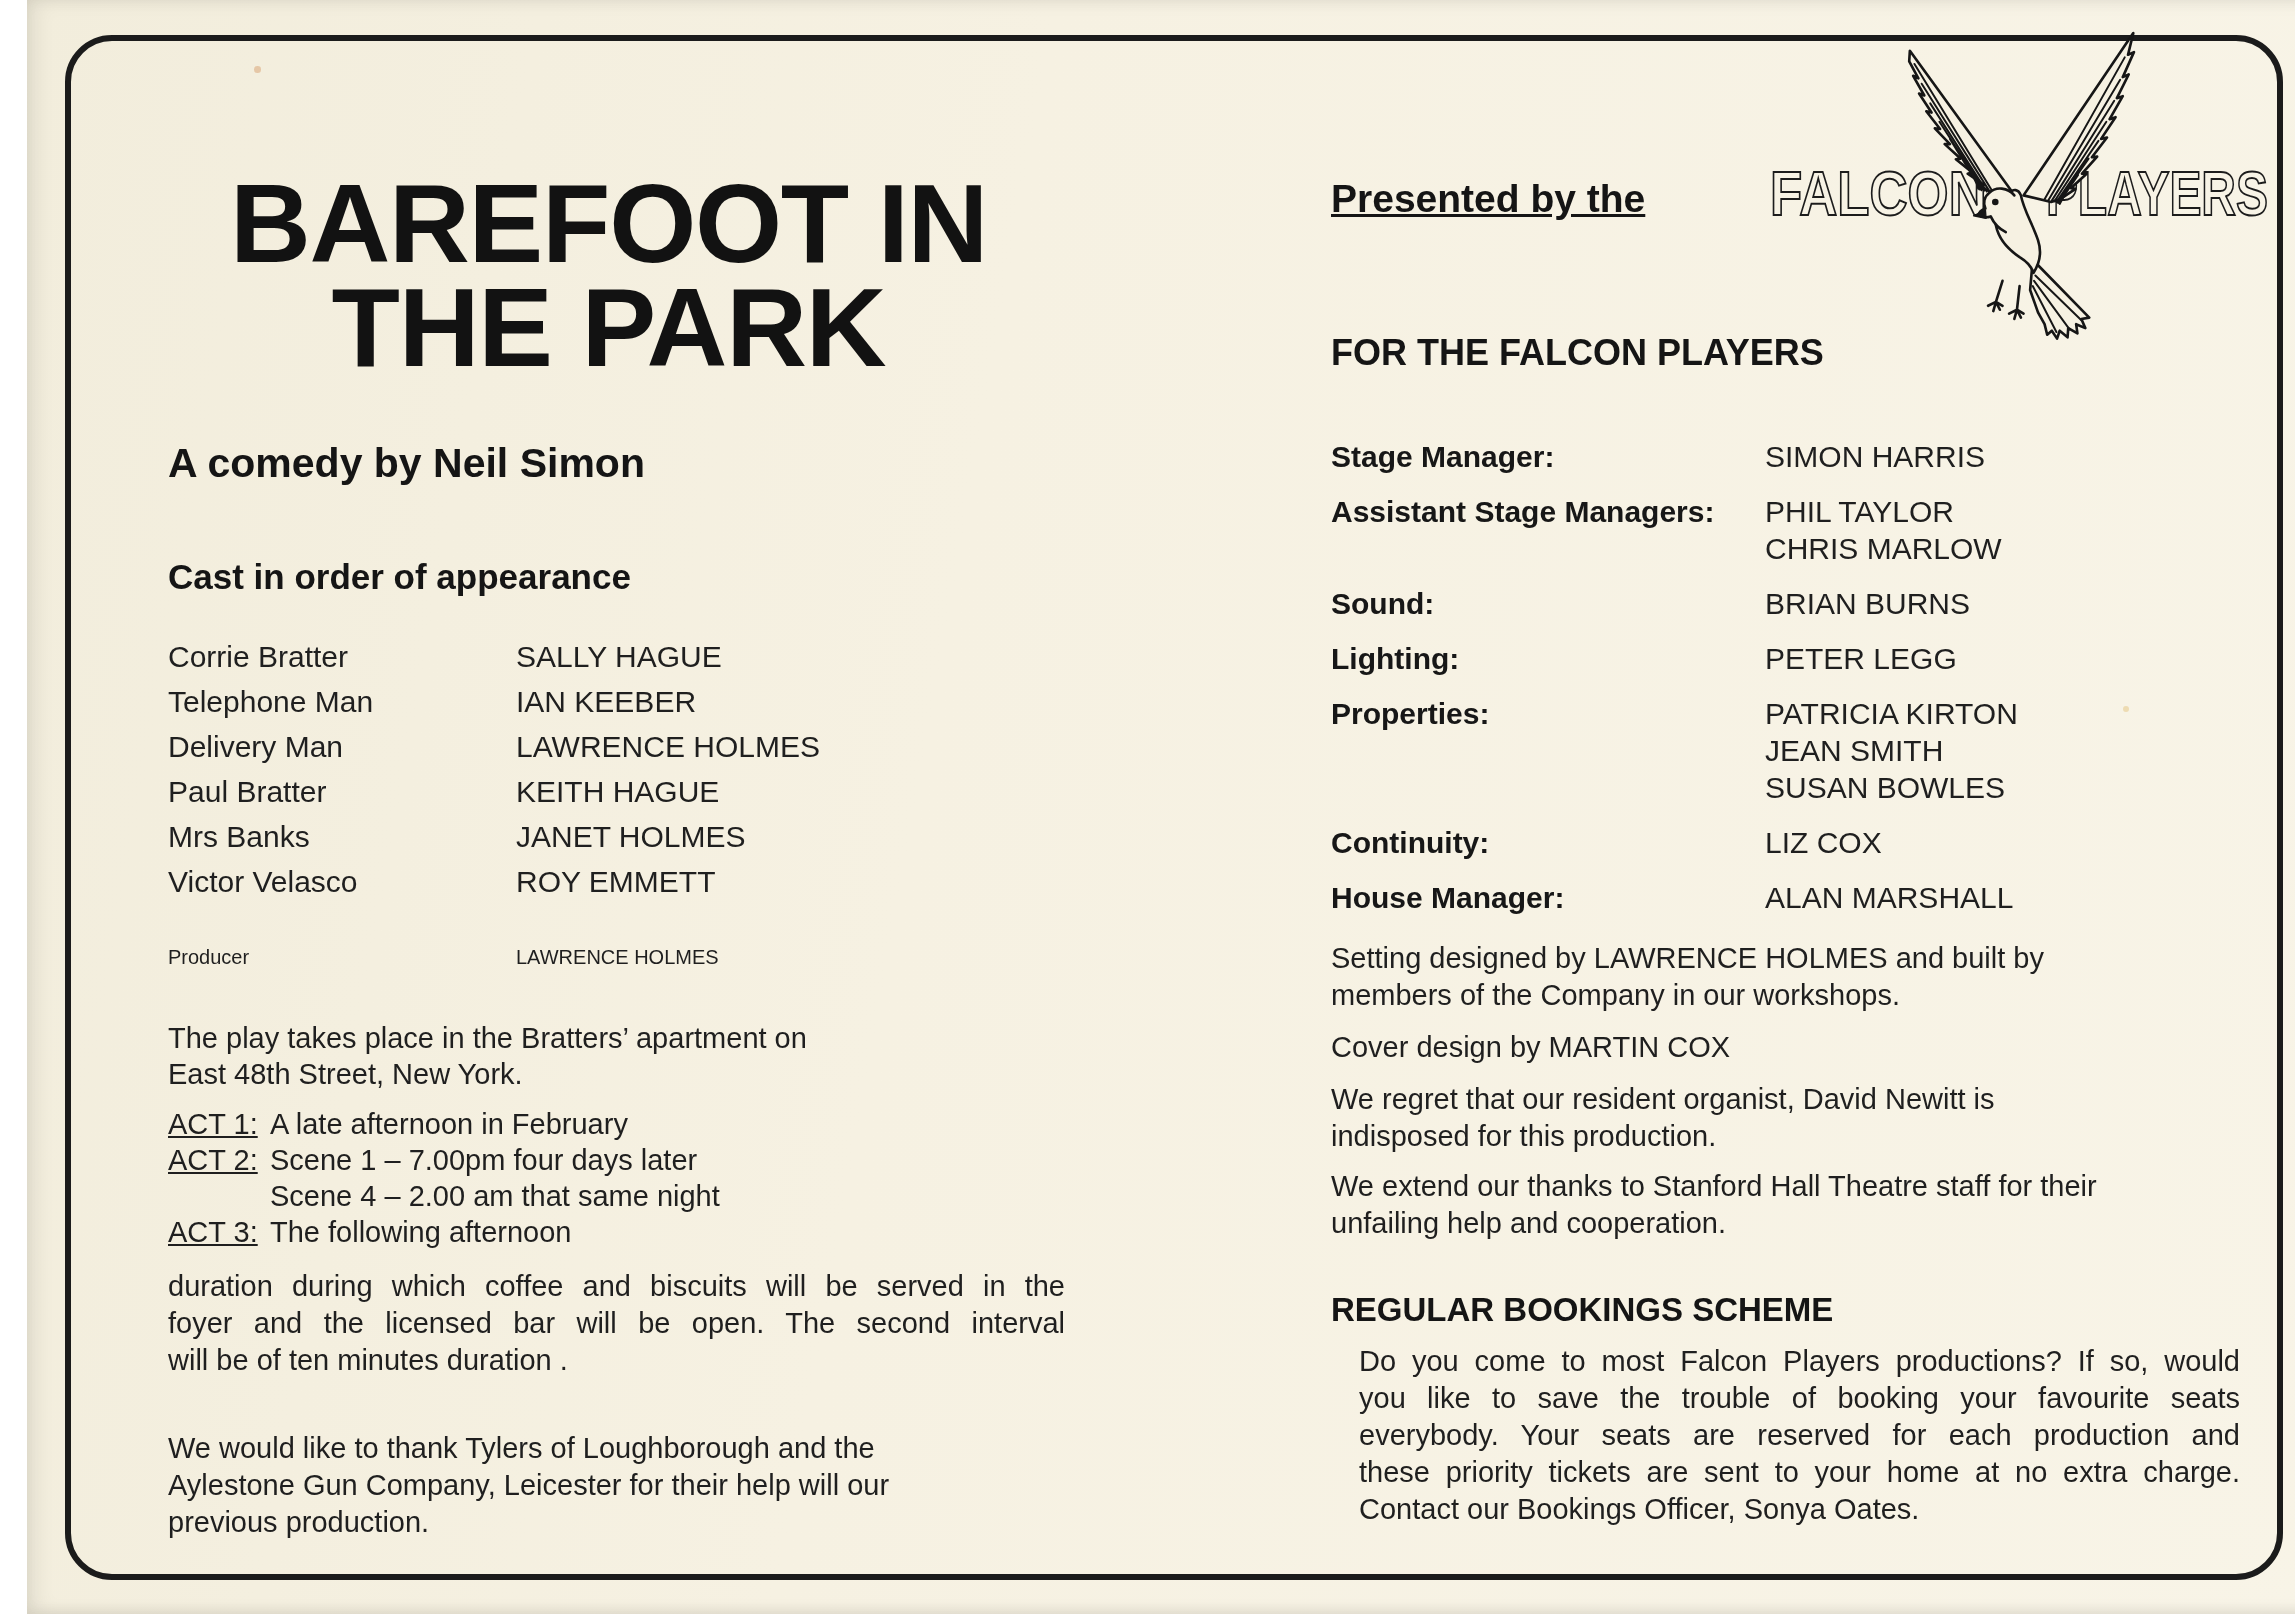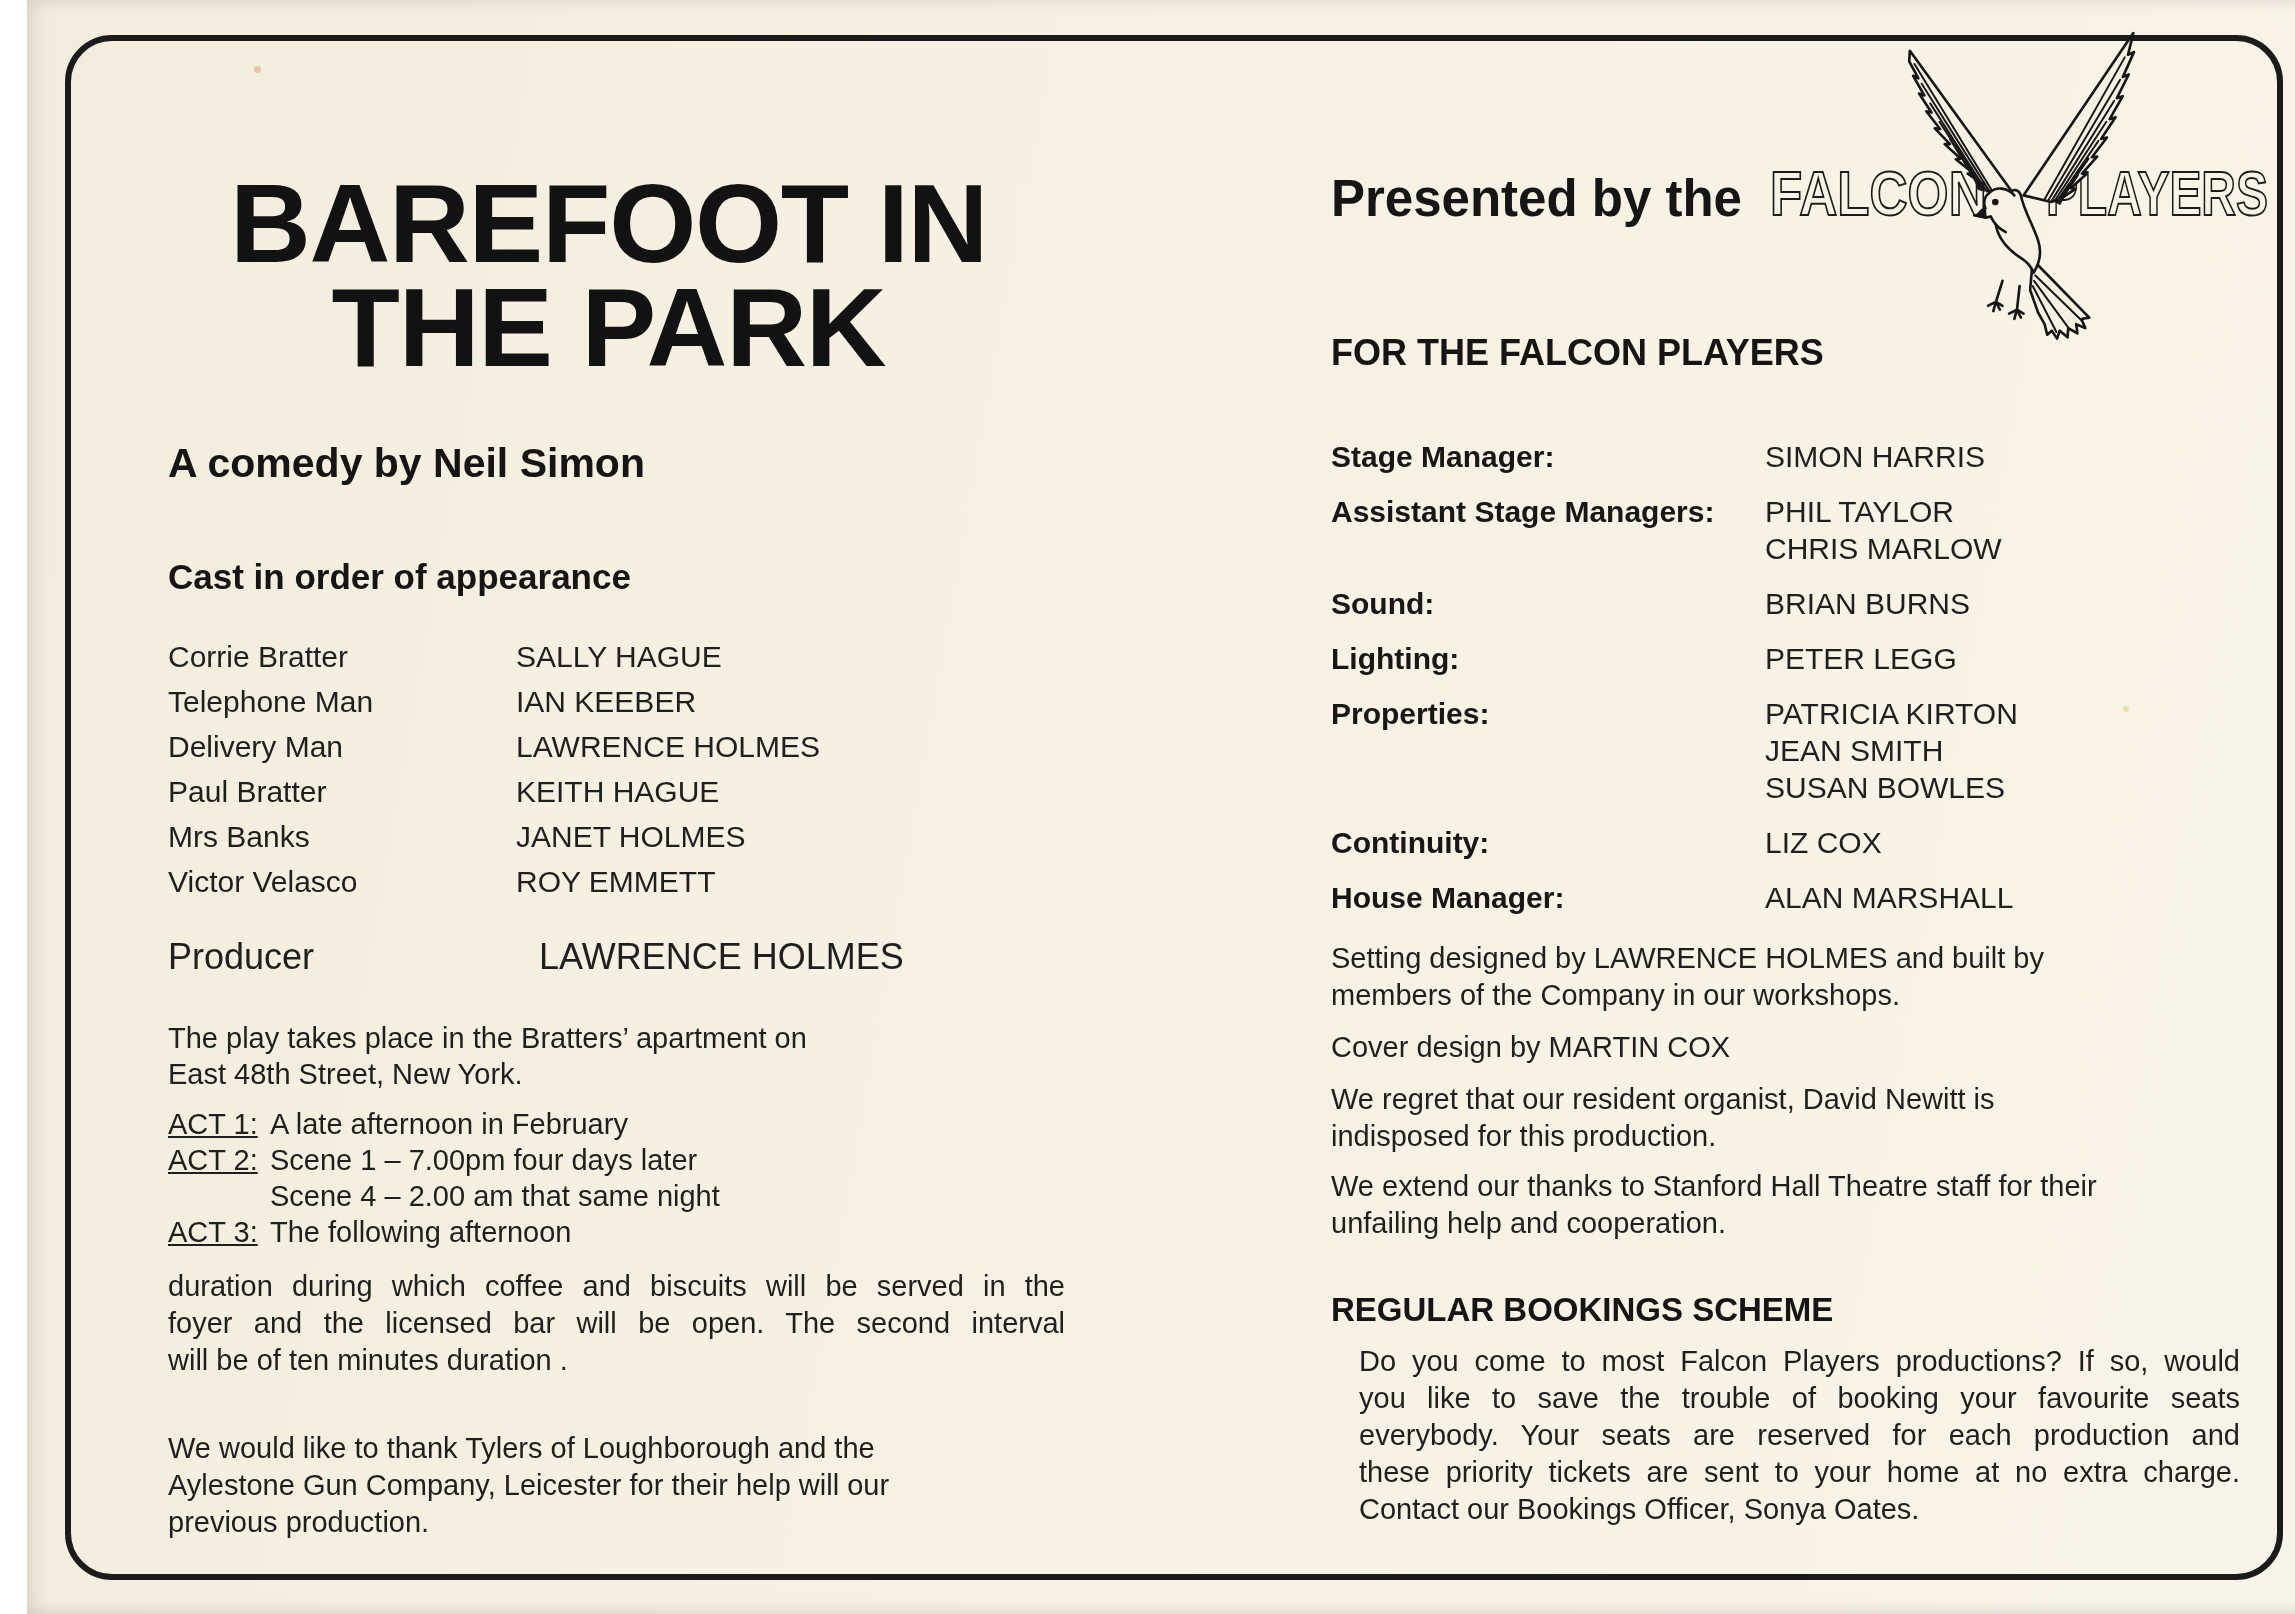--- a/index.html
+++ b/index.html
@@ -30,41 +30,41 @@
     font-size:41px; line-height:41px; font-weight:700; color:#151515;
   }
   .cast-heading {
     position:absolute; left:141px; top:559px;
     font-size:35px; line-height:35px; font-weight:700; color:#151515;
   }
   .cast-list { position:absolute; left:141px; top:634px; width:897px; font-size:30px; }
   .cast-row { display:flex; line-height:45px; }
   .cast-role { width:348px; flex:0 0 348px; }
   .cast-actor { flex:1; }
-  .producer-row { position:absolute; left:141px; top:942px; width:897px; display:flex; font-size:36px; line-height:30px;gap:23px; }
+  .producer-row { position:absolute; left:141px; top:942px; width:897px; display:flex; font-size:20px; line-height:30px; }
   .producer-row .cast-role { width:348px; flex:0 0 348px; }
 
   .para { font-size:29px; line-height:37px; white-space:pre-line; }
   .setting-para { position:absolute; left:141px; top:1020px; width:897px; font-size:29px; line-height:36px; white-space:pre-line; }
 
   .acts { position:absolute; left:141px; top:1106px; width:897px; font-size:29px; }
   .act-row { display:flex; line-height:36px; }
   .act-label { width:102px; flex:0 0 102px;text-decoration:underline; }
   .act-detail { flex:1; white-space:pre-line; }
 
   .intervals { position:absolute; left:141px; top:1268px; width:897px; font-size:29px; line-height:37px; }
   .jline { display:block; text-align:justify; text-align-last:justify; }
   .jline-last { display:block; text-align:left; text-align-last:left; }
 
   .thanks-para { position:absolute; left:141px; top:1430px; width:897px; }
 
   
   .presented-by {
     position:absolute; left:1304px; top:179px;
-    font-size:51px; line-height:39px; font-weight:700; color:#151515;
+    font-size:39px; line-height:39px; font-weight:700; color:#151515;text-decoration:underline;
   }
   .logo-svg { position:absolute; left:1735px; top:23px; width:506px; height:329px; }
   .outline-word {
     font-family:"Liberation Sans", sans-serif; font-weight:700; font-size:96px;
     fill:none; stroke:#1c1c1c; stroke-width:3px;
   }
   .for-heading {
     position:absolute; left:1304px; top:335px;
     font-size:36px; line-height:36px; font-weight:700; color:#151515;
   }

